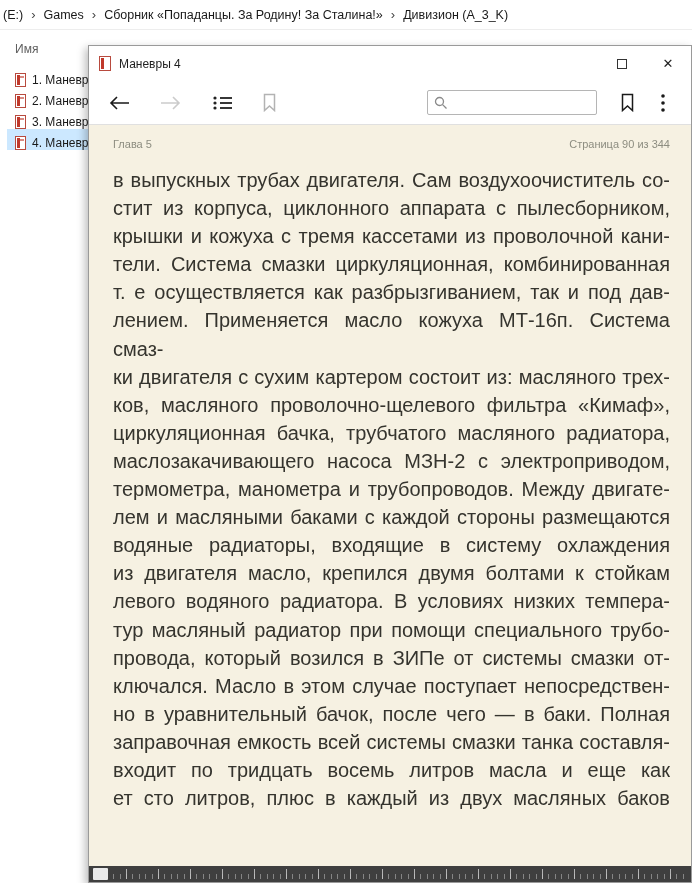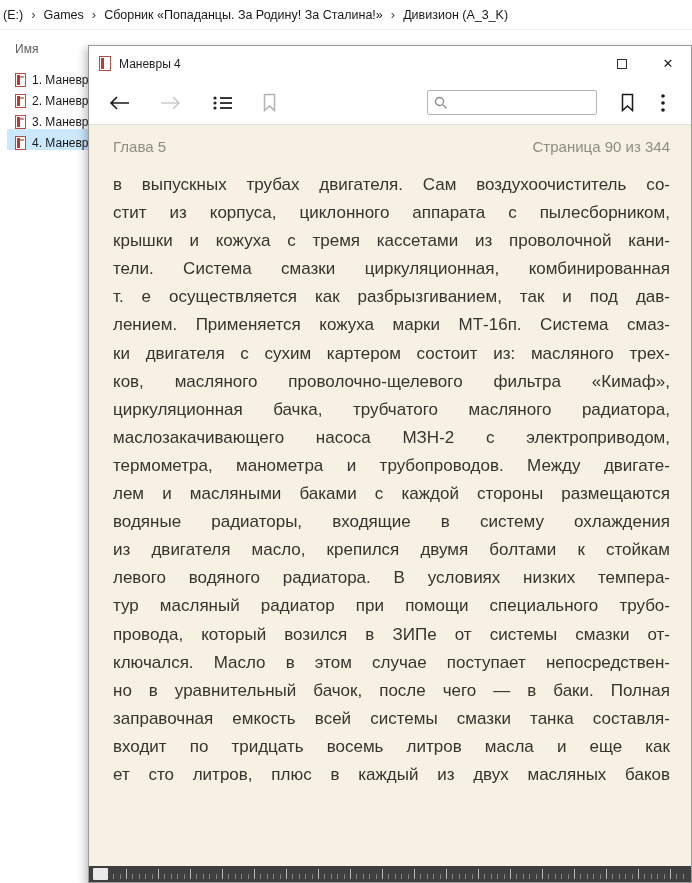--- a/index.html
+++ b/index.html
@@ -48,23 +48,23 @@
   .tb-btn { width:28px; height:28px; display:flex; align-items:center; justify-content:center; cursor:default; }
   .tb-gap { margin-left:24px; }
   .search-box { margin-left:auto; margin-right:16px; width:170px; height:25px;
     border:1px solid #b5b5b5; border-radius:2px; display:flex; align-items:center;
     padding-left:6px; background:#fff; }
   .search-box input { border:none; outline:none; flex:1; height:100%; font-size:12px;
     font-family:inherit; background:transparent; min-width:0; }
   .kebab-gap { margin-left:8px; }
 
   .content { flex:1 1 auto; background:#f6f1e2; padding:13px 21px 0 24px; overflow:hidden; }
-  .content-header { display:flex; justify-content:space-between; font-size:15px; color:#8d8d80; }
+  .content-header { display:flex; justify-content:space-between; font-size:11px; color:#8d8d80; }
   .page-text { margin-top:16px; }
-  .line { font-size:17px; line-height:28.1px; color:#35342e;
+  .line { font-size:20px; line-height:28.1px; color:#35342e;
     text-align:justify; text-align-last:justify; }
 
   .scrubber { flex:0 0 auto; height:16px; background:#3f3f3f; position:relative; }
   .ticks { position:absolute; left:5px; right:5px; top:3px; bottom:3px;
     background-image:
       repeating-linear-gradient(to right, rgba(200,200,200,.85) 0 1px, transparent 1px 32px),
       repeating-linear-gradient(to right, rgba(150,150,150,.8) 0 1px, transparent 1px 6.4px);
     background-size:100% 100%, 100% 55%;
     background-position:0 0, 0 100%;
     background-repeat:no-repeat; }
@@ -177,21 +177,21 @@
       <div class="content-header">
         <span>Глава 5</span>
         <span>Страница 90 из 344</span>
       </div>
       <div class="page-text">
           <div class="line">в выпускных трубах двигателя. Сам воздухоочиститель со-</div>
           <div class="line">стит из корпуса, циклонного аппарата с пылесборником,</div>
           <div class="line">крышки и кожуха с тремя кассетами из проволочной кани-</div>
           <div class="line">тели. Система смазки циркуляционная, комбинированная</div>
           <div class="line">т. е осуществляется как разбрызгиванием, так и под дав-</div>
-          <div class="line">лением. Применяется кожуха марки МТ-16п. Система смаз-</div>
+          <div class="line">лением. Применяется масло кожуха МТ-16п. Система смаз-</div>
           <div class="line">ки двигателя с сухим картером состоит из: масляного трех-</div>
           <div class="line">ков, масляного проволочно-щелевого фильтра «Кимаф»,</div>
           <div class="line">циркуляционная бачка, трубчатого масляного радиатора,</div>
           <div class="line">маслозакачивающего насоса МЗН-2 с электроприводом,</div>
           <div class="line">термометра, манометра и трубопроводов. Между двигате-</div>
           <div class="line">лем и масляными баками с каждой стороны размещаются</div>
           <div class="line">водяные радиаторы, входящие в систему охлаждения</div>
           <div class="line">из двигателя масло, крепился двумя болтами к стойкам</div>
           <div class="line">левого водяного радиатора. В условиях низких темпера-</div>
           <div class="line">тур масляный радиатор при помощи специального трубо-</div>

